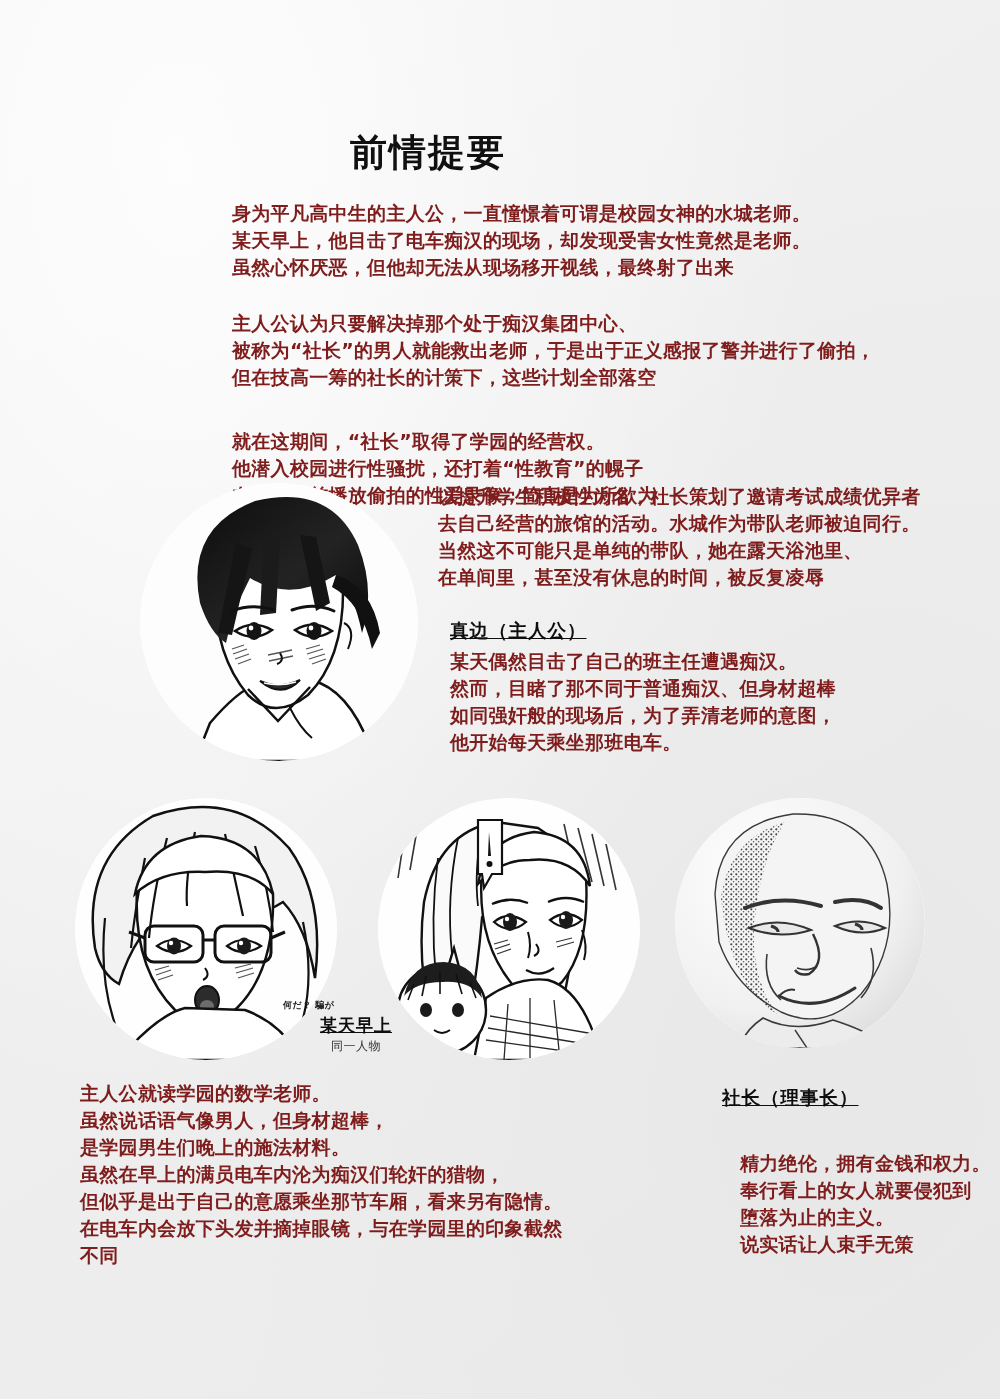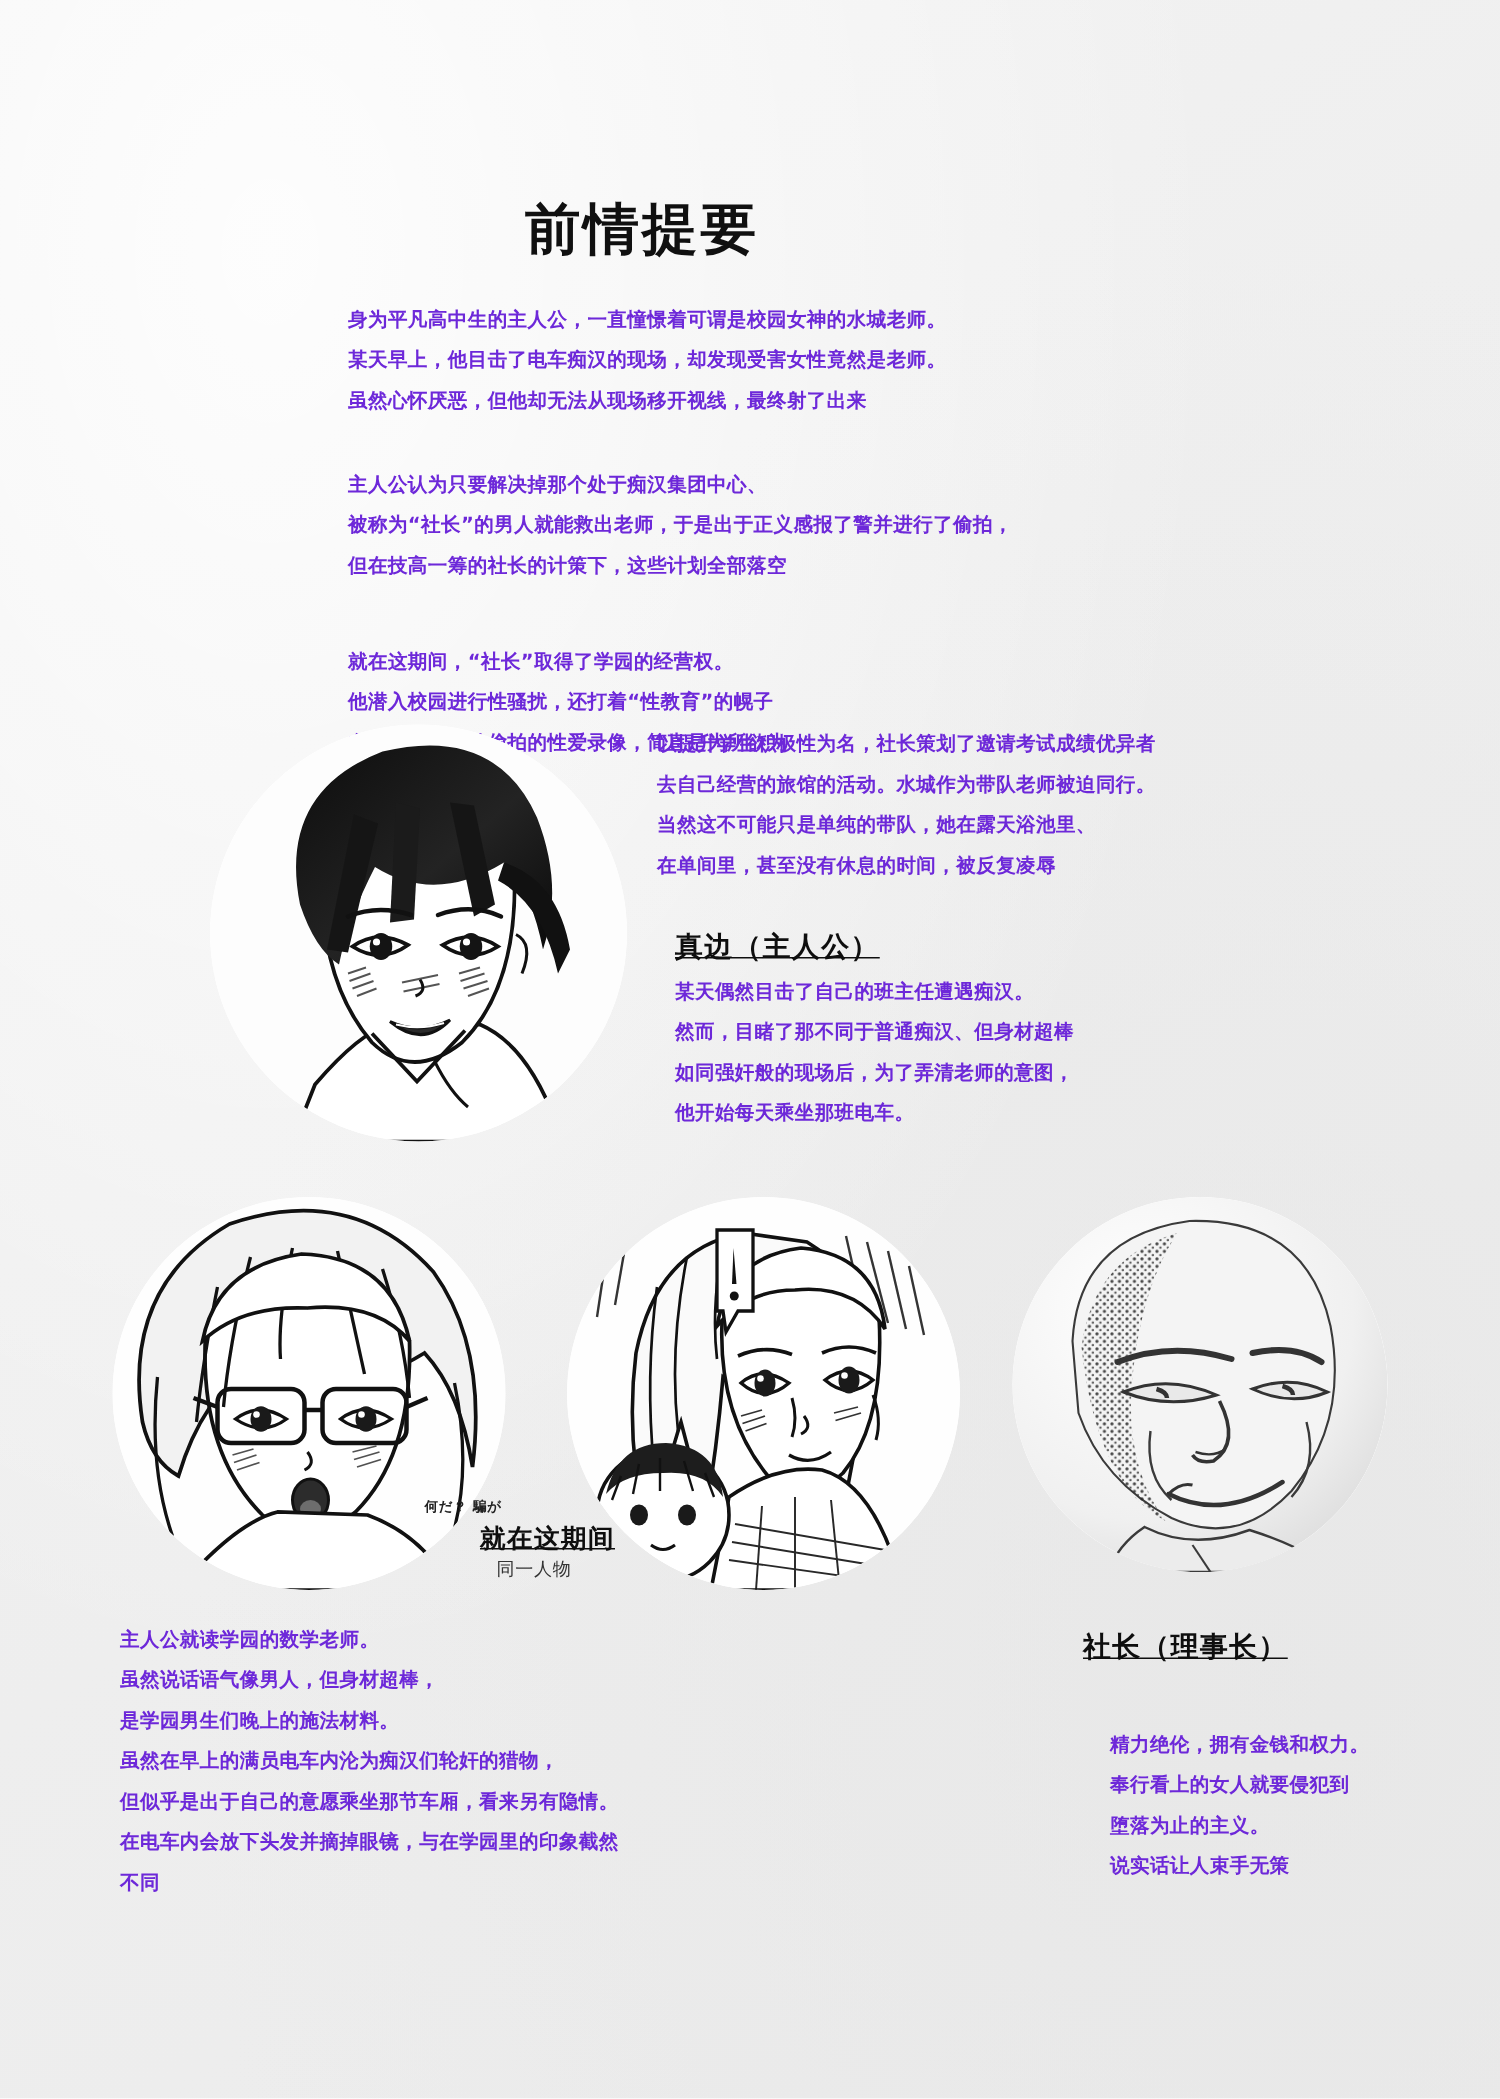--- a/index.html
+++ b/index.html
@@ -37,23 +37,23 @@
     width: 856px;
     text-align: center;
     font-size: 37px;
     font-weight: bold;
     letter-spacing: 2px;
     color: #101010;
   }
 
   .txt {
     position: absolute;
-    font-size: 13px;
+    font-size: 19px;
     line-height: 27px;
-    color: #6d28d9;
+    color: #7f1d1d;
     font-weight: bold;
     white-space: pre-line;
     letter-spacing: 0.3px;
   }
 
   .intro1 { top: 200px; left: 232px; }
   .intro2 { top: 310px; left: 232px; }
   .intro3 { top: 428px; left: 232px; }
   .intro4 { top: 483px; left: 438px; }
 
@@ -327,21 +327,21 @@
       <path d="M100 22 L124 22 L124 76 L114 76 L106 90 L104 76 L100 76 Z" fill="#fff" stroke="#111" stroke-width="2.2"></path>
       <path d="M111 34 L113 58 L110 58 Z" fill="#111"></path>
       <circle cx="111.5" cy="66" r="3" fill="#111"></circle>
     </g>
   </svg>
 </div>
 
 <div class="caption-bubble bubble-a">何だ？
 騙が</div>
 
-<div class="char-name name-mizuki">就在这期间</div>
+<div class="char-name name-mizuki">某天早上</div>
 <div class="name-mizuki-sub">同一人物</div>
 <div class="txt desc-mizuki">主人公就读学园的数学老师。
 虽然说话语气像男人，但身材超棒，
 是学园男生们晚上的施法材料。
 虽然在早上的满员电车内沦为痴汉们轮奸的猎物，
 但似乎是出于自己的意愿乘坐那节车厢，看来另有隐情。
 在电车内会放下头发并摘掉眼镜，与在学园里的印象截然
 不同</div>
 
 <div class="portrait p-shacho">

